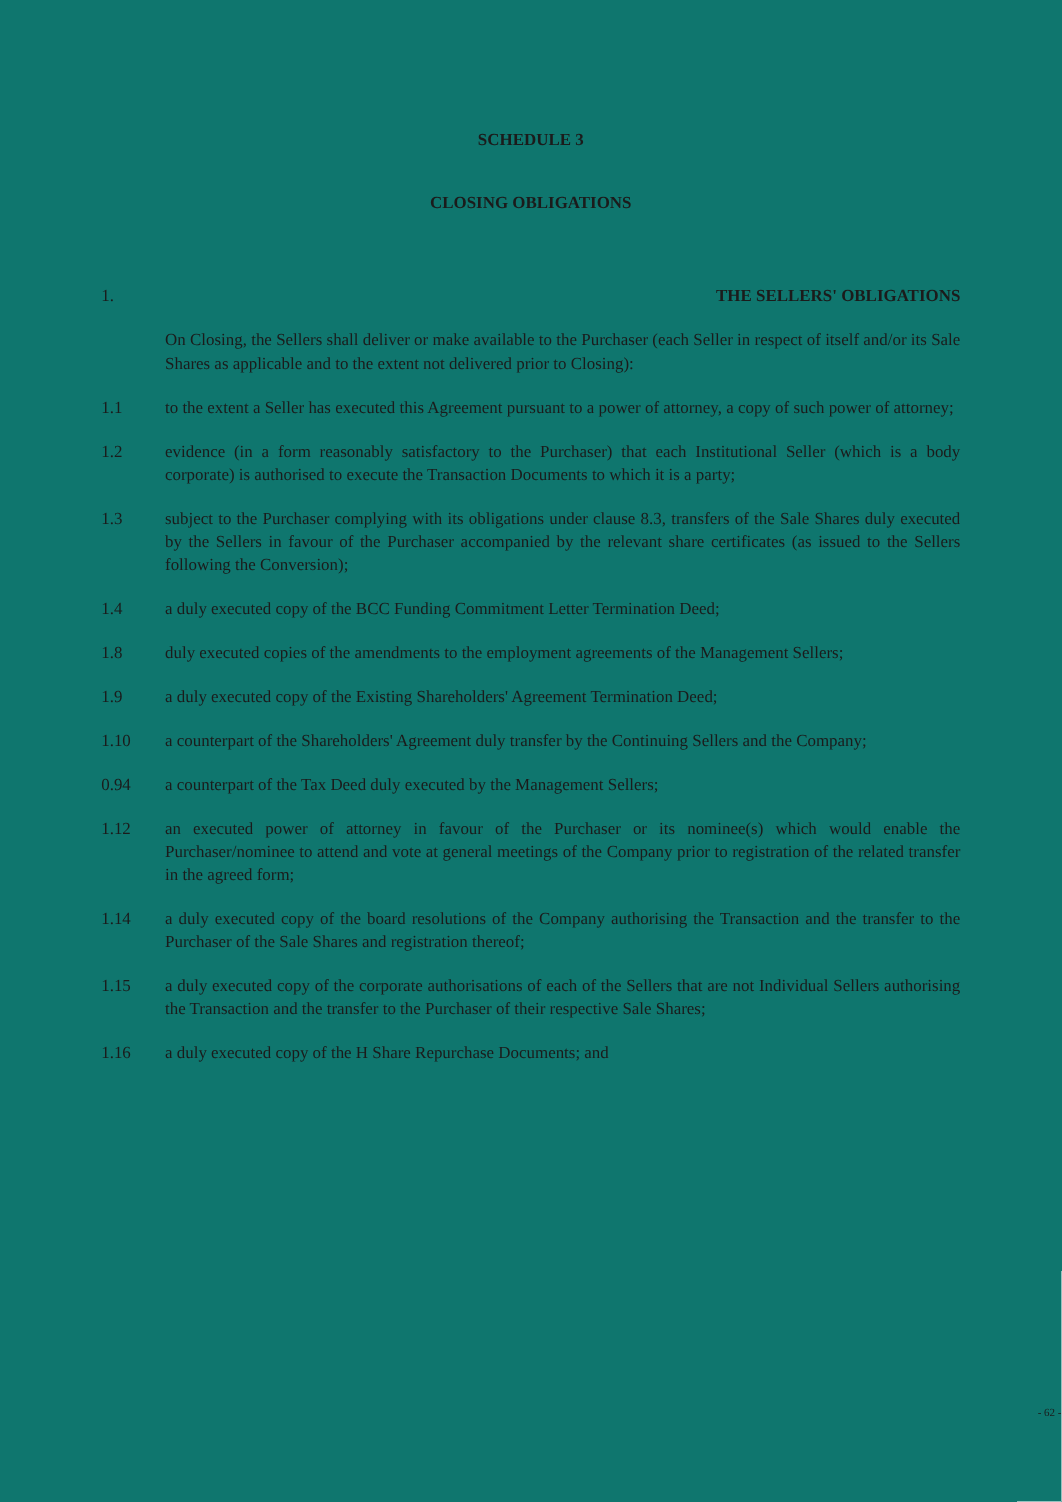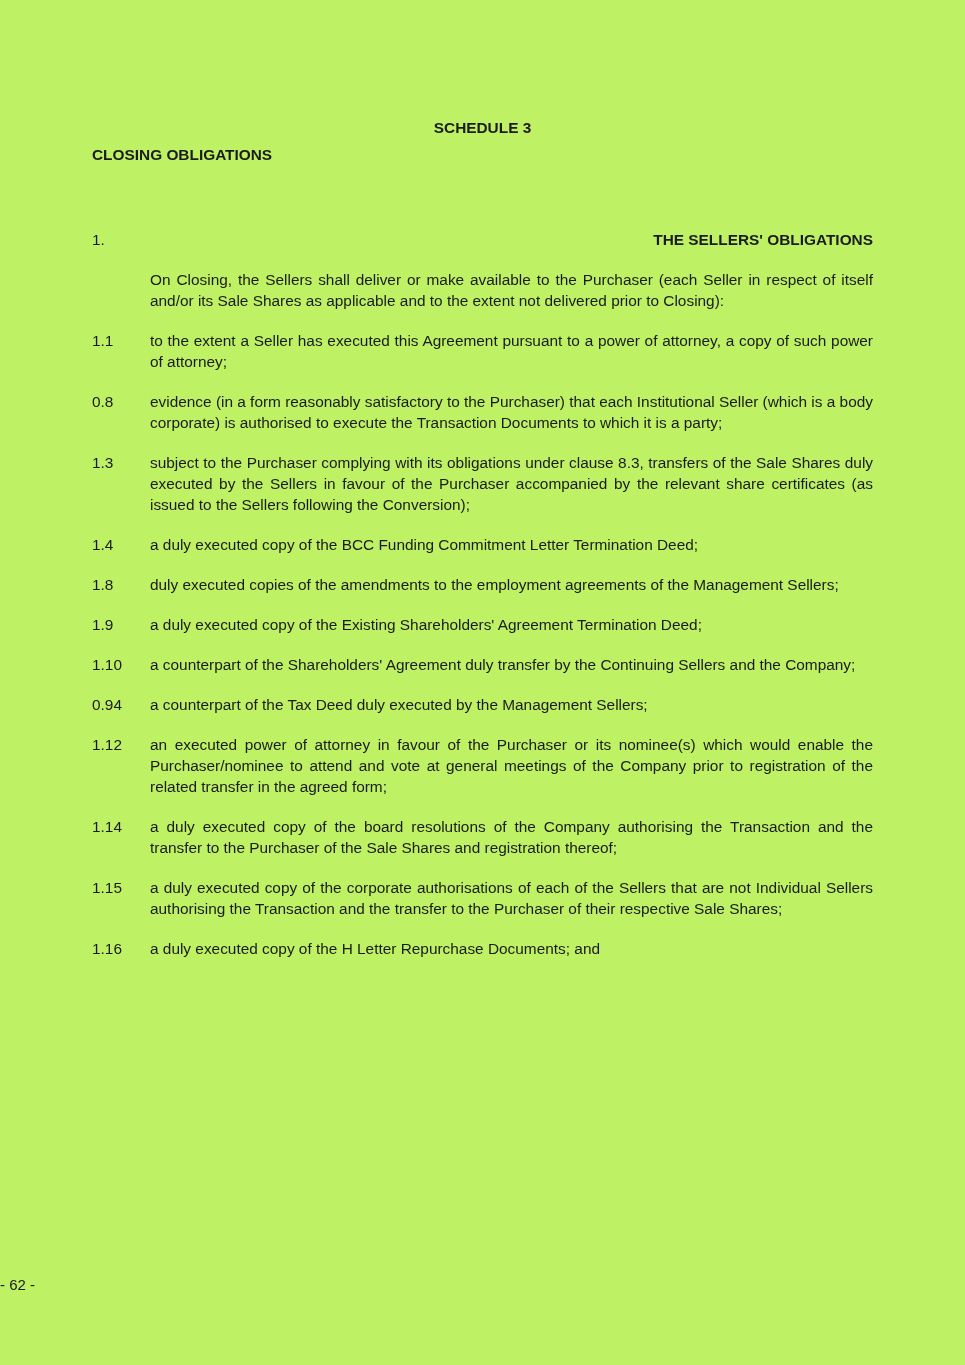--- a/index.html
+++ b/index.html
@@ -4,36 +4,37 @@
 <style>
   html, body {
     margin: 0;
     padding: 0;
     background: #ffffff;
   }
   .page {
     position: relative;
     width: 965px;
     height: 1365px;
-    background: #bef264;
+    background: #0f766e;
     color: #1b1b1b;
-    font-family: Liberation Sans, sans-serif;
+    font-family: Liberation Serif, serif;
     font-size: 15.4px;
     line-height: 21px;
     box-sizing: border-box;
     padding: 117px 92px 0 92px;
     overflow: hidden;
   }
   .doc-title {
     text-align: center;
     font-weight: bold;
   }
   .doc-subtitle {
+    text-align: center;
     font-weight: bold;
-    margin-top: 6px;
+    margin-top: 36px;
   }
   .row {
     display: flex;
     margin-bottom: 19px;
   }
   .section-row {
     margin-top: 64px;
   }
   .num {
     width: 58px;
@@ -45,22 +46,22 @@
   }
   .heading {
     font-weight: bold;
     text-align: right;
   }
   .page-footer {
     position: absolute;
     left: 0;
     right: 0;
     top: 1278px;
-    text-align: left;
-    font-size: 15px;
+    text-align: right;
+    font-size: 10px;
     line-height: 14px;
     color: #1b1b1b;
   }
 </style>
 </head>
 <body>
 
 <div class="page">
 
   <div class="doc-title">SCHEDULE 3</div>
@@ -74,21 +75,21 @@
   <div class="row">
     <div class="num"></div>
     <div class="text">On Closing, the Sellers shall deliver or make available to the Purchaser (each Seller in respect of itself and/or its Sale Shares as applicable and to the extent not delivered prior to Closing):</div>
   </div>
 
   <div class="row">
     <div class="num">1.1</div>
     <div class="text">to the extent a Seller has executed this Agreement pursuant to a power of attorney, a copy of such power of attorney;</div>
   </div>
   <div class="row">
-    <div class="num">0.8</div>
+    <div class="num">1.2</div>
     <div class="text">evidence (in a form reasonably satisfactory to the Purchaser) that each Institutional Seller (which is a body corporate) is authorised to execute the Transaction Documents to which it is a party;</div>
   </div>
   <div class="row">
     <div class="num">1.3</div>
     <div class="text">subject to the Purchaser complying with its obligations under clause 8.3, transfers of the Sale Shares duly executed by the Sellers in favour of the Purchaser accompanied by the relevant share certificates (as issued to the Sellers following the Conversion);</div>
   </div>
   <div class="row">
     <div class="num">1.4</div>
     <div class="text">a duly executed copy of the BCC Funding Commitment Letter Termination Deed;</div>
   </div>
@@ -115,18 +116,18 @@
   <div class="row">
     <div class="num">1.14</div>
     <div class="text">a duly executed copy of the board resolutions of the Company authorising the Transaction and the transfer to the Purchaser of the Sale Shares and registration thereof;</div>
   </div>
   <div class="row">
     <div class="num">1.15</div>
     <div class="text">a duly executed copy of the corporate authorisations of each of the Sellers that are not Individual Sellers authorising the Transaction and the transfer to the Purchaser of their respective Sale Shares;</div>
   </div>
   <div class="row">
     <div class="num">1.16</div>
-    <div class="text">a duly executed copy of the H Letter Repurchase Documents; and</div>
+    <div class="text">a duly executed copy of the H Share Repurchase Documents; and</div>
   </div>
 
   <div class="page-footer">- 62 -</div>
 
 </div>
 
 </body></html>

